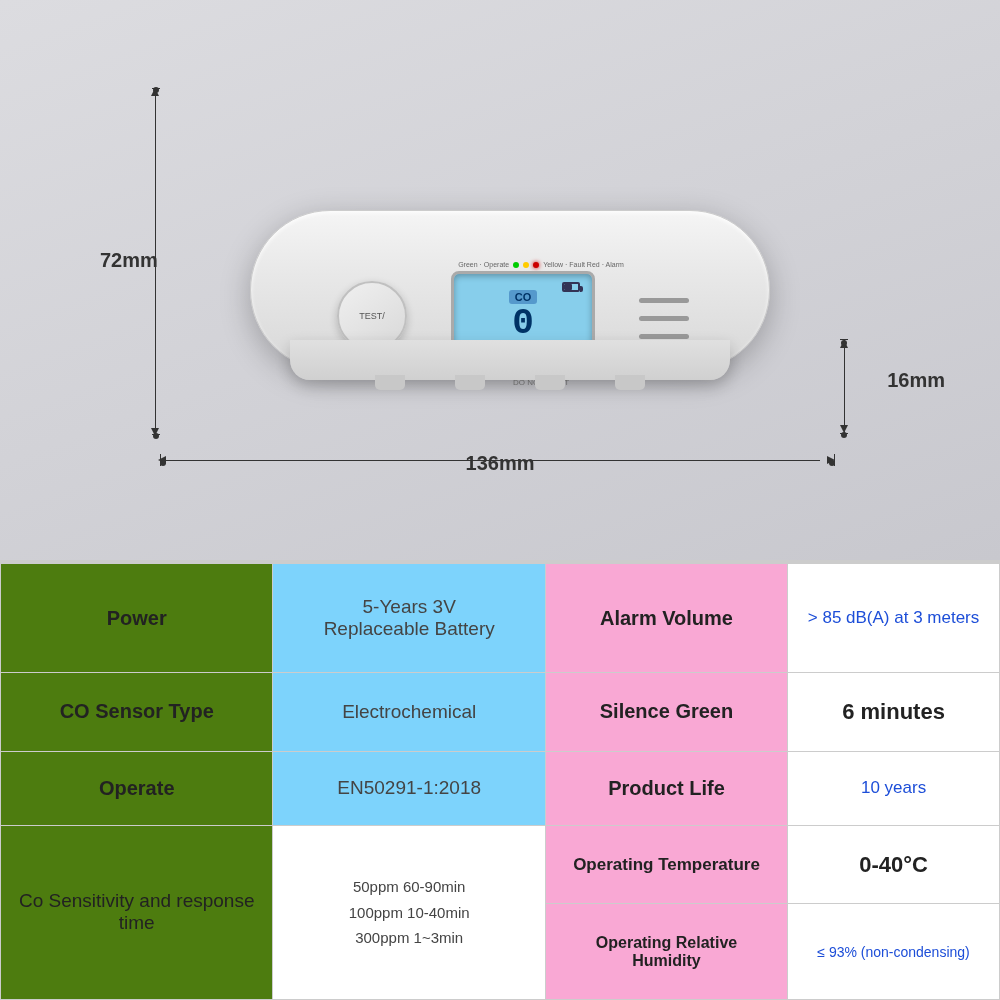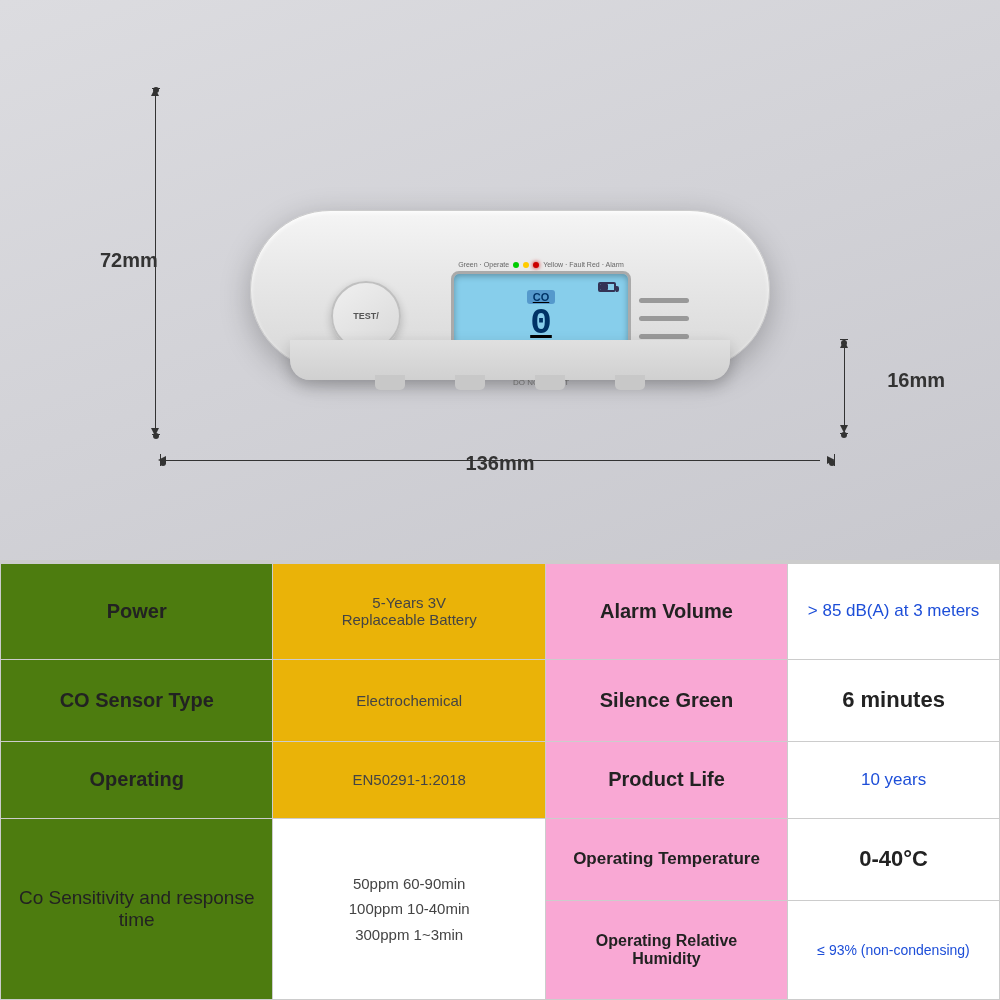--- a/index.html
+++ b/index.html
@@ -65,52 +65,51 @@
       width: 30px;
       height: 15px;
       background: #c8c8c8;
       border-radius: 0 0 5px 5px;
     }
 
     
     .test-button {
       position: absolute;
       top: 70px;
-      left: 80px;
+      left: 86px;
       width: 70px;
       height: 70px;
       background: linear-gradient(145deg, #f0f0f0, #d8d8d8);
       border-radius: 50%;
       border: 2px solid #c0c0c0;
       box-shadow: 0 3px 8px rgba(0,0,0,0.2);
       display: flex;
       align-items: center;
       justify-content: center;
       font-size: 9px;
-      font-weight: bold;
+      font-weight: normal;
       color: #555;
       text-align: right;
     }
 
     
     .lcd-display {
       position: absolute;
       top: 60px;
       left: 200px;
-      width: 180px;
+      width: 144px;
       height: 90px;
       background: #87ceeb;
       border-radius: 8px;
       border: 3px solid #aaa;
       display: flex;
       flex-direction: column;
       align-items: center;
       justify-content: center;
       box-shadow: inset 0 2px 6px rgba(0,0,0,0.3);
-      text-decoration: underline;
     }
 
     .lcd-co-label {
       font-size: 11px;
       font-weight: bold;
       color: #003366;
       background: #5599cc;
       padding: 1px 6px;
       border-radius: 3px;
     }
@@ -324,24 +323,24 @@
 
     .label-cell {
       font-size: 20px;
       font-weight: bold;
       color: #222;
       width: 18%;
       background: #4d7c0f;
     }
 
     .value-cell {
-      font-size: 15px;
+      font-size: 19px;
       color: #444;
       width: 18%;
-      background: #eab308;
+      background: #7dd3fc;
     }
 
     .label-cell-right {
       font-size: 20px;
       font-weight: bold;
       color: #222;
       width: 16%;
       background: #f9a8d4;
     }
 
@@ -492,21 +491,21 @@
         <td class="label-cell-right">
           <span>Silence Green</span>
         </td>
         <td class="value-cell-right large-value">
           <span>6 minutes</span>
         </td>
       </tr>
 
       <tr>
         <td class="label-cell">
-          <span>Operating</span>
+          <span>Operate</span>
         </td>
         <td class="value-cell">
           <span>EN50291-1:2018</span>
         </td>
         <td class="label-cell-right">
           <span>Product Life</span>
         </td>
         <td class="value-cell-right">
           <span>10 years</span>
         </td>

